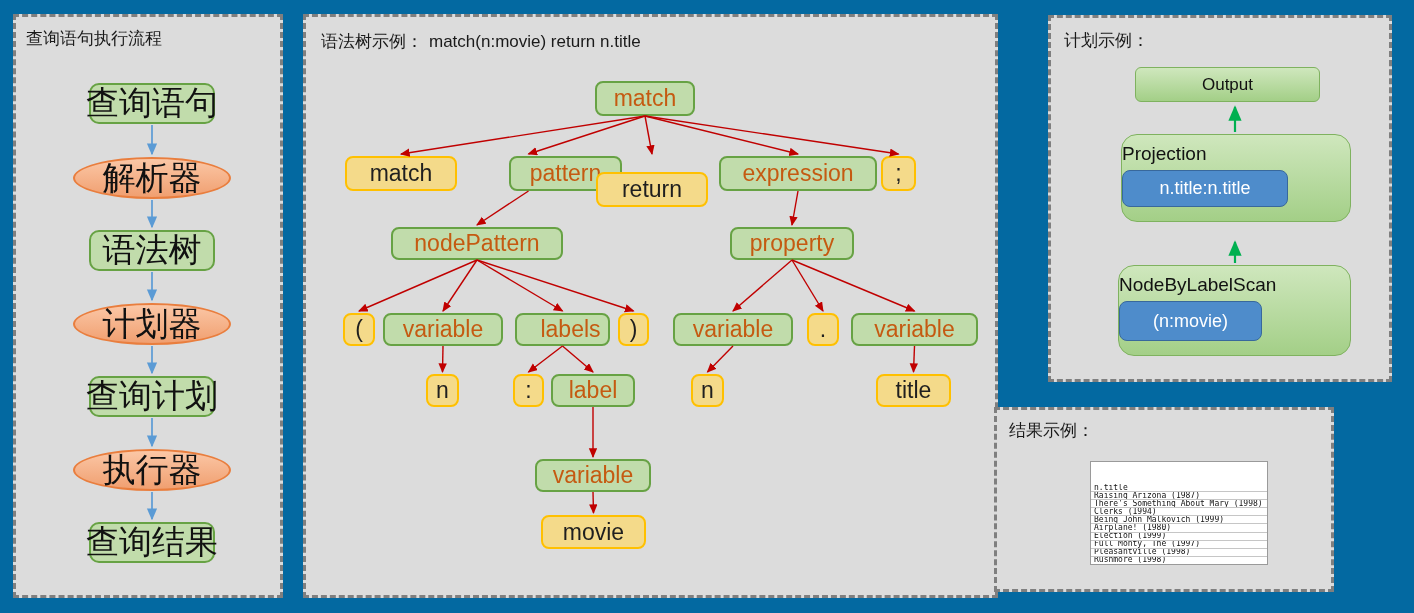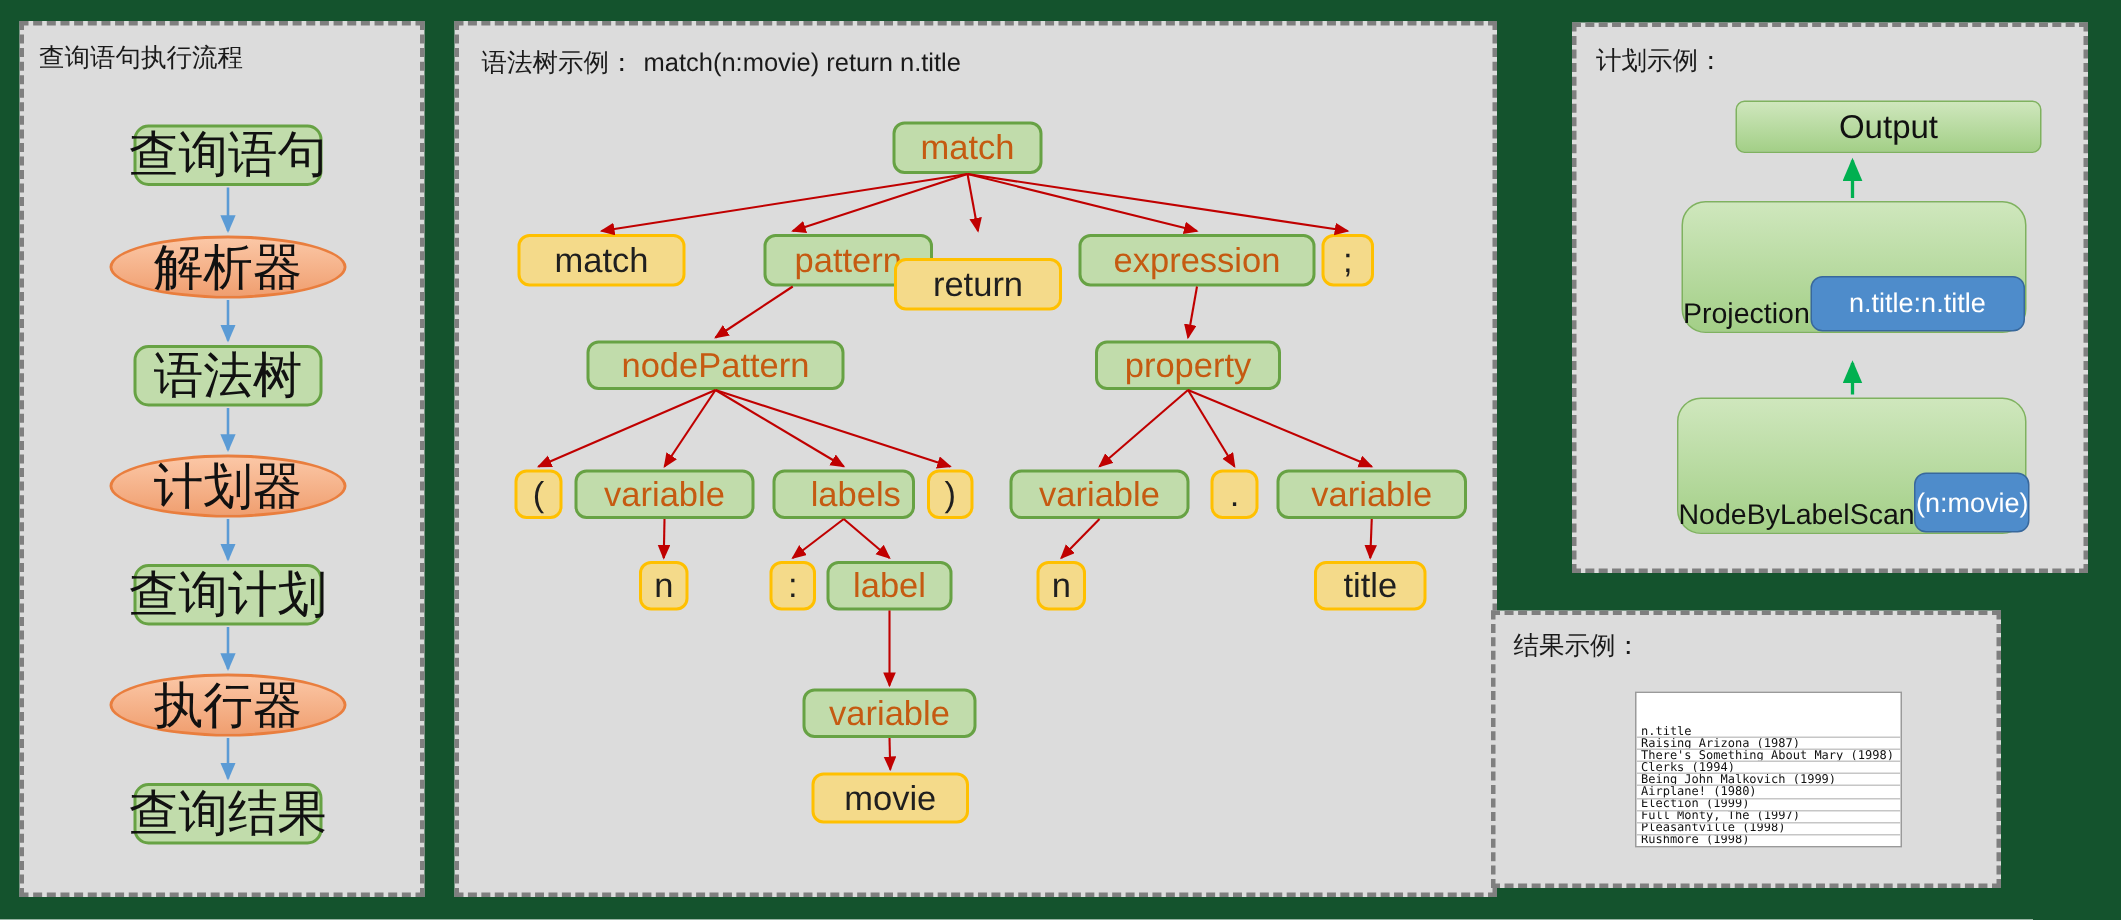--- a/index.html
+++ b/index.html
@@ -1,16 +1,16 @@
 <!DOCTYPE html>
 <html style="--panel-bg: #dcdcdc; --panel-border: #7f7f7f; --green-fill: #c1dcab; --green-border: #67a244; --green-text: #c55a11; --yellow-fill: #f4da8a; --yellow-border: #ffc000; --orange-fill-top: #fbc7a6; --orange-fill-bottom: #f09f70; --orange-border: #e97e3e; --blue-fill: #4e8ccb; --blue-border: #38689c; --red-arrow: #c00000; --blue-arrow: #5b9bd5; --green-arrow: #00b050; --plan-green-top: #cfe7bd; --plan-green-bottom: #a3cf87; --plan-green-border: #7fb25f;"><head>
 <meta charset="utf-8">
 <style>
   html,body{margin:0;padding:0;background:#ffffff;}
-  #stage{position:relative;width:1414px;height:613px;background:#14532d;overflow:hidden;
+  #stage{position:relative;width:1414px;height:613px;background:#0369a1;overflow:hidden;
          font-family:"Liberation Sans","DejaVu Sans",sans-serif;text-decoration:underline;}
   .panel{position:absolute;background:var(--panel-bg);border:3px dashed var(--panel-border);
          box-sizing:border-box;}
   #flow-panel{left:13px;top:14px;width:270px;height:584px;}
   #tree-panel{left:303px;top:14px;width:695px;height:584px;}
   #plan-panel{left:1048px;top:15px;width:344px;height:367px;}
   #result-panel{left:994px;top:407px;width:340px;height:185px;}
 
   .panel-title{position:absolute;font-family:"Liberation Serif","DejaVu Serif",serif;
                font-size:17px;color:#1a1a1a;white-space:nowrap;}
@@ -33,23 +33,23 @@
   
   .tree-node{position:absolute;display:flex;align-items:center;justify-content:center;
              box-sizing:border-box;border-radius:8px;font-size:23px;white-space:nowrap;}
   .tree-node.green{background:var(--green-fill);border:2px solid var(--green-border);color:var(--green-text);}
   .tree-node.yellow{background:var(--yellow-fill);border:2px solid var(--yellow-border);color:#1f1f1f;}
 
   
   .plan-box{position:absolute;box-sizing:border-box;color:#111;
             background:linear-gradient(180deg,var(--plan-green-top),var(--plan-green-bottom));
             border:1.5px solid var(--plan-green-border);}
-  #plan-output{left:106px;top:49px;width:204px;height:35px;border-radius:6px;
-               display:flex;align-items:center;justify-content:center;font-size:22px;}
-  .plan-op{display:flex;flex-direction:row;align-items:flex-end;border-radius:16px;
+  #plan-output{left:84px;top:49px;width:185px;height:35px;border-radius:6px;
+               display:flex;align-items:center;justify-content:center;font-size:17px;}
+  .plan-op{display:flex;flex-direction:column;align-items:flex-start;border-radius:16px;
            padding-top:8px;font-size:19px;}
   #plan-projection{left:70px;top:116px;width:230px;height:88px;}
   #plan-scan{left:67px;top:247px;width:233px;height:91px;}
   .plan-blue{margin-top:5px;background:var(--blue-fill);border:1.5px solid var(--blue-border);
              border-radius:8px;color:#fff;font-size:18px;display:flex;align-items:center;
              justify-content:center;box-sizing:border-box;}
   #plan-projection .plan-blue{width:166px;height:37px;}
   #plan-scan .plan-blue{width:143px;height:40px;}
 
   

